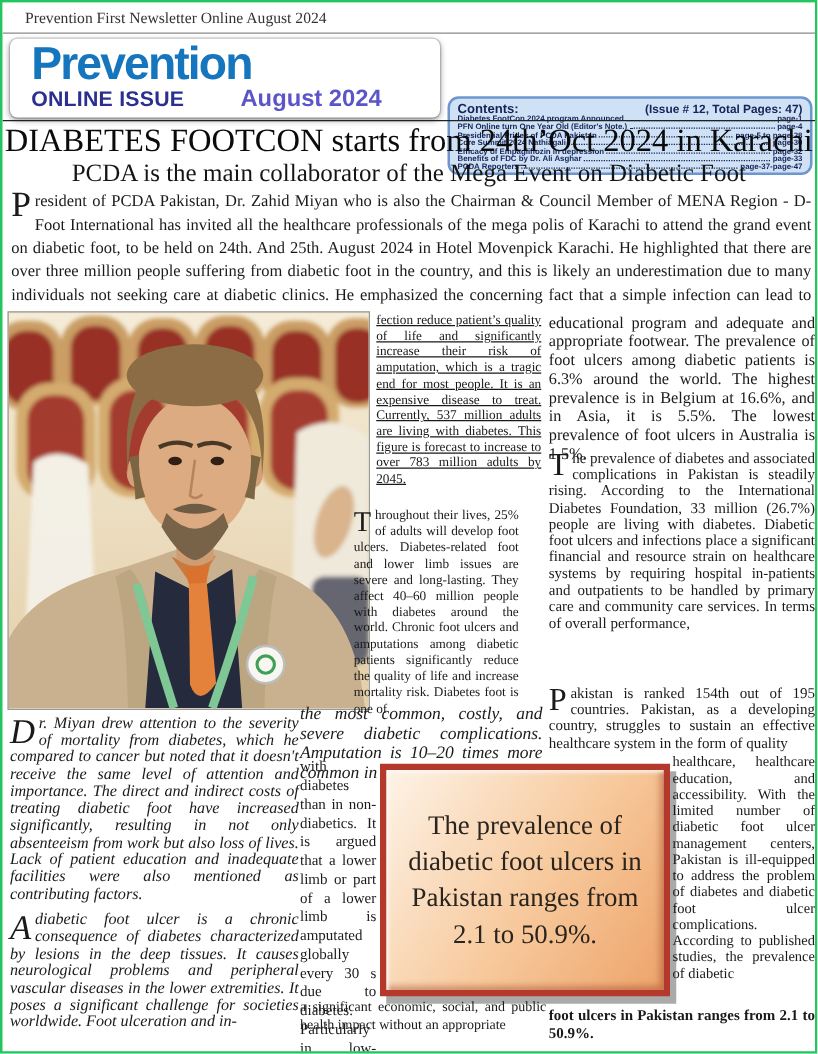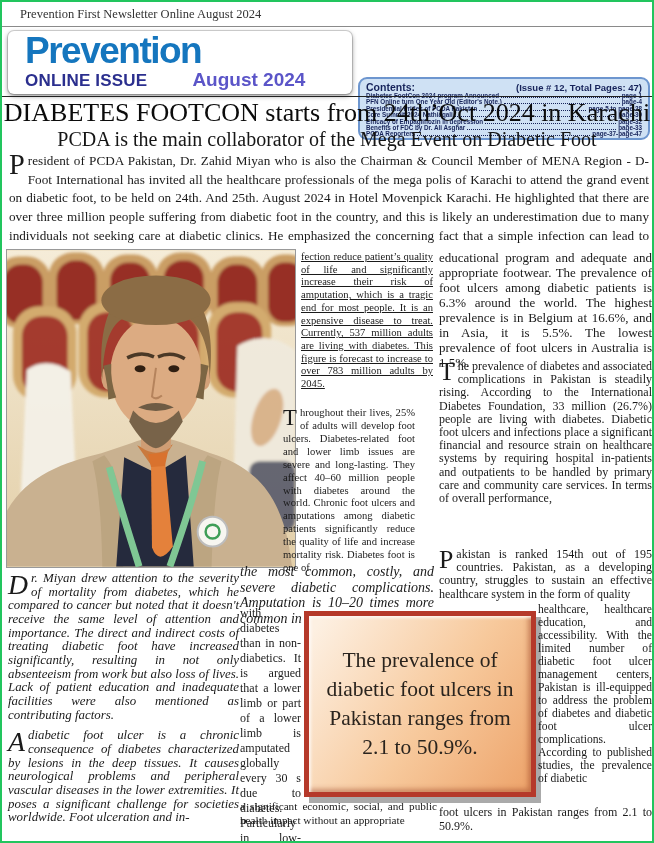--- a/index.html
+++ b/index.html
@@ -49,21 +49,21 @@
   .midp2{left:281px;top:405px;width:132px;font-size:10.6px;line-height:1.22;}
   .midwide{left:238px;top:562px;width:194px;font-size:14px;line-height:1.12;font-style:italic;}
   .midnarrow{left:238px;top:604px;width:61px;font-size:12px;line-height:1.25;}
   .midbottom{left:238px;top:797px;width:197px;font-size:11.2px;line-height:1.28;}
   .leftcol{left:6px;top:570px;width:231px;font-size:12.9px;line-height:1.06;font-style:italic;}
   .leftcol p{margin:0 0 7px 0;}
   .rp1{left:437px;top:249px;width:213px;font-size:13px;line-height:1.15;}
   .rp2{left:437px;top:358px;width:213px;font-size:12px;line-height:1.1;}
   .rp3a{left:437px;top:546px;width:213px;font-size:12px;line-height:1.1;}
   .rp3b{left:536px;top:601px;width:114px;font-size:11.6px;line-height:1.12;}
-  .rp3c{left:437px;top:804px;width:213px;font-size:12px;line-height:1.15;}
+  .rp3c{left:437px;top:804px;width:213px;font-size:12px;line-height:1.15;font-weight:bold;}
   
   .callout{position:absolute;left:302px;top:609px;width:232px;height:186px;box-sizing:border-box;
            border:5px solid #b5392a;
            background:linear-gradient(125deg,#fdf0e2 4%,#f7c99c 55%,#eda36a 100%);
            box-shadow:5px 6px 0 rgba(125,125,125,.65),
                       inset 2px 2px 3px rgba(255,255,255,.8),
                       inset -3px -3px 5px rgba(150,60,30,.45);
            display:flex;align-items:center;justify-content:flex-end;padding:4px 6px;}
   .callout-text{font-size:21.5px;line-height:1.34;text-align:center;color:#2a241e;}
 </style>

